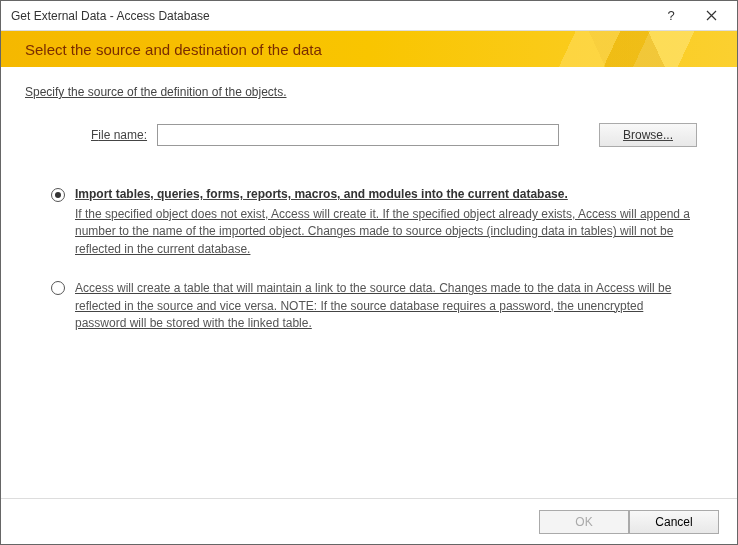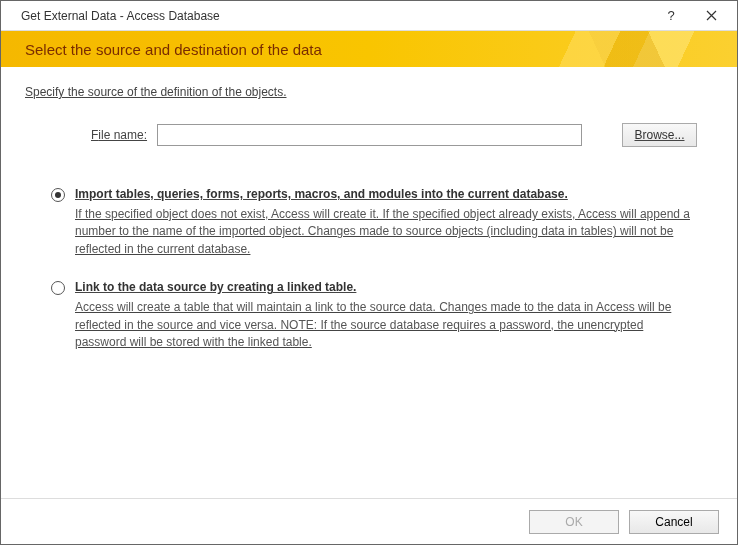--- a/index.html
+++ b/index.html
@@ -17,21 +17,21 @@
       height: 545px;
       background: #fff;
       border: 1px solid #666;
       display: flex;
       flex-direction: column;
     }
     .titlebar {
       height: 30px;
       display: flex;
       align-items: center;
-      padding: 0 6px 0 20px;
+      padding: 0 6px 0 10px;
       background: #fff;
       border-bottom: 1px solid #ddd;
     }
     .titlebar-title {
       flex: 1;
       font-size: 12px;
       color: #333;
     }
     .titlebar-controls {
       display: flex;
@@ -102,21 +102,21 @@
     .fname-label .ul { text-decoration: underline; }
     .fname-input {
       flex: 1;
       height: 22px;
       border: 1px solid #999;
       padding: 0 4px;
       font-size: 12px;
       background: #fff;
     }
     .browse-btn {
-      width: 75px;
+      width: 98px;
       height: 24px;
       border: 1px solid #aaa;
       background: linear-gradient(#f8f8f8, #e8e8e8);
       font-size: 12px;
       color: #333;
       cursor: pointer;
       margin-left: 30px;
     }
     .option {
       display: flex;
@@ -155,21 +155,20 @@
       font-size: 12px;
       color: #555;
       line-height: 1.45;
     }
     .footer {
       height: 46px;
       border-top: 1px solid #ddd;
       display: flex;
       align-items: center;
       justify-content: flex-end;
-      gap: 10px;
       padding: 0 18px;
       background: #fff;
     }
     .footer-btn {
       width: 90px;
       height: 24px;
       border: 1px solid #aaa;
       background: linear-gradient(#f8f8f8, #e8e8e8);
       font-size: 12px;
       cursor: pointer;
@@ -218,21 +217,20 @@
       <div class="radio checked"></div>
       <div class="option-body">
         <div class="option-title">Import tables, queries, forms, reports, macros, and modules into the current database.</div>
         <div class="option-desc">If the specified object does not exist, Access will create it. If the specified object already exists, Access will append a number to the name of the imported object. Changes made to source objects (including data in tables) will not be reflected in the current database.</div>
       </div>
     </div>
 
     <div class="option">
       <div class="radio"></div>
       <div class="option-body">
-        <div class="option-title">Link to the data source by creating a linked table.</div>
         <div class="option-desc">Access will create a table that will maintain a link to the source data. Changes made to the data in Access will be reflected in the source and vice versa. NOTE:  If the source database requires a password, the unencrypted password will be stored with the linked table.</div>
       </div>
     </div>
 
   </div>
 
   <div class="footer">
     <button class="footer-btn disabled">OK</button>
     <button class="footer-btn">Cancel</button>
   </div>

